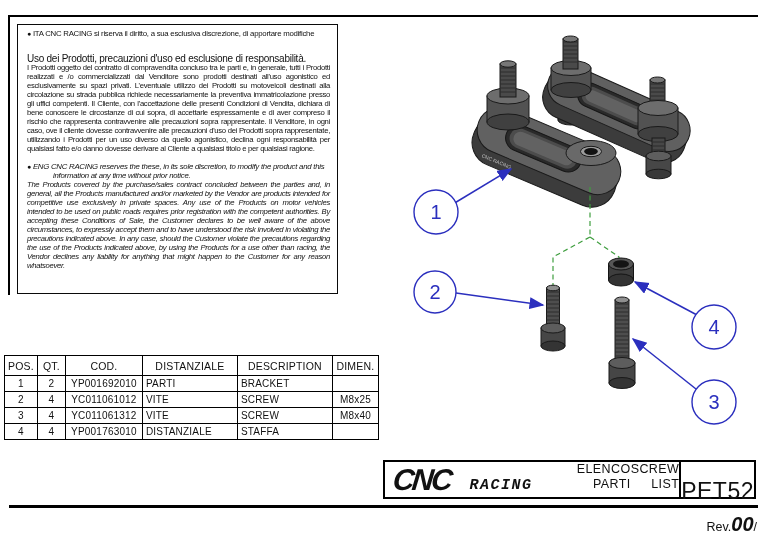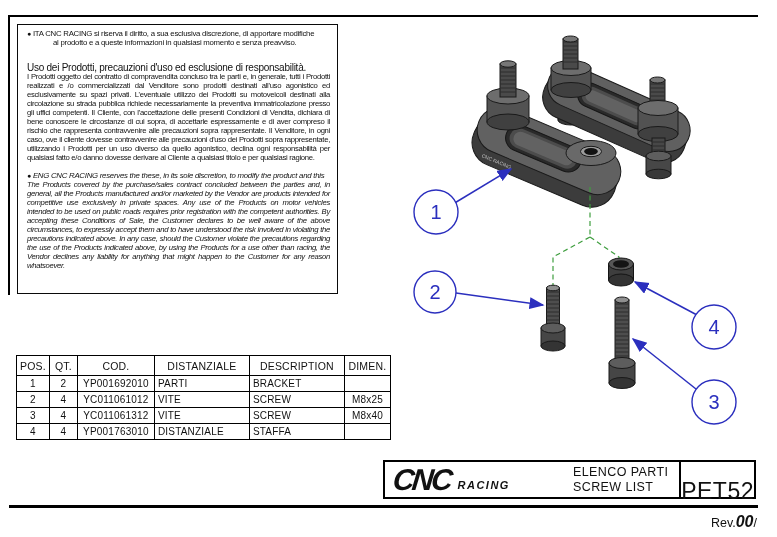--- a/index.html
+++ b/index.html
@@ -20,21 +20,21 @@
   }
   .d-line  { font-size:7.8px; line-height:9px; letter-spacing:-0.25px; white-space:nowrap; }
   .d-ind   { margin-left:26px; }
   .d-head  { font-size:10px; line-height:9px; letter-spacing:-0.25px; margin-top:16px; }
   .d-body  { font-size:7.7px; line-height:9px; letter-spacing:-0.3px; text-align:justify; }
   .d-gap   { height:9px; }
   .eng     { font-style:italic; }
   .bullet  { font-size:7px; }
 
   
-  .parts-table { position:absolute; left:16px; top:355px; border-collapse:collapse; table-layout:fixed; }
+  .parts-table { position:absolute; left:4px; top:355px; border-collapse:collapse; table-layout:fixed; }
   .parts-table th, .parts-table td {
     border:1px solid #000; font-weight:normal; font-size:10px; letter-spacing:0.2px;
     padding:0 3px; overflow:hidden; white-space:nowrap;
   }
   .parts-table { border:1.6px solid #000; }
   .parts-table th { height:19px; text-align:center; font-size:10.5px; }
   .parts-table td { height:15px; }
   .ta-c { text-align:center; }
   .ta-l { text-align:left; padding-left:5px; }
 
@@ -42,52 +42,52 @@
   .titleblock {
     position:absolute; left:383px; top:460px; width:373px; height:39px;
     border:2px solid #000; box-sizing:border-box; display:flex; align-items:stretch; background:#fff;
   }
   .tb-logo { flex:0 0 180px; display:flex; align-items:center; padding-left:8px; overflow:hidden; }
   .logo-cnc {
     font-size:30px; font-weight:bold; font-style:italic; letter-spacing:-2.5px;
     transform:skewX(-6deg); line-height:1;
   }
   .logo-racing {
-    font-size:11px; font-weight:bold; font-style:italic; letter-spacing:1.5px;
-    margin-left:7px; margin-top:12px; line-height:1;
+    font-size:15px; font-weight:bold; font-style:italic; letter-spacing:1.5px;
+    margin-left:19px; margin-top:12px; line-height:1;font-family:Liberation Mono, monospace;
   }
   .tb-center {
-    flex:1; display:flex; flex-direction:column; justify-content:center;
-    text-align:left; font-size:12.5px; line-height:14.5px; letter-spacing:0.4px;
+    flex:1; display:flex; flex-direction:row; justify-content:center;
+    text-align:right; font-size:12.5px; line-height:14.5px; letter-spacing:0.4px;
   }
   .tb-divider { width:2px; background:#000; }
   .tb-code { flex:0 0 67px; display:flex; align-items:center; justify-content:center; font-size:23px; letter-spacing:0.5px;margin-top:24px; }
 
   
   .rev { position:absolute; right:20px; top:513px; font-size:12.5px; }
-  .rev .num { font-weight:bold; font-style:italic; font-size:16px; }
+  .rev .num { font-weight:bold; font-style:italic; font-size:20px; }
 
   .drawing { position:absolute; left:395px; top:18px; }
 </style>
 </head>
 <body>
 
 <div class="page">
 
   <div class="frame-top"></div>
   <div class="frame-left"></div>
   <div class="frame-bottom"></div>
 
   <div class="disclaimer">
     <div class="d-line"><span class="bullet">●</span> <span>ITA  CNC RACING si riserva il diritto, a sua esclusiva discrezione, di apportare modifiche</span></div>
-    <div class="d-line d-ind">al prodotto e a queste informazioni in qualsiasi momento e senza preavviso.</div>
     <div class="d-head">Uso dei Prodotti, precauzioni d'uso ed esclusione di responsabilità.</div>
     <div class="d-body">I Prodotti oggetto del contratto di compravendita concluso tra le parti e, in generale, tutti i Prodotti realizzati e /o commercializzati dal Venditore sono prodotti destinati all'uso agonistico ed esclusivamente su spazi privati. L'eventuale utilizzo dei Prodotti su motoveicoli destinati alla circolazione su strada pubblica richiede necessariamente la preventiva immatricolazione presso gli uffici competenti. Il Cliente, con l'accettazione delle presenti Condizioni di Vendita, dichiara di bene conoscere le circostanze di cui sopra, di accettarle espressamente e di aver compreso il rischio che rappresenta contravvenire alle precauzioni sopra rappresentate. Il Venditore, in ogni caso, ove il cliente dovesse contravvenire alle precauzioni d'uso dei Prodotti sopra rappresentate, utilizzando i Prodotti per un uso diverso da quello agonistico, declina ogni responsabilità per qualsiasi fatto e/o danno dovesse derivare al Cliente a qualsiasi titolo e per qualsiasi ragione.</div>
     <div class="d-gap"></div>
     <div class="d-line eng"><span class="bullet">●</span> <span>ENG  CNC RACING reserves the these, in its sole discretion, to modify the product and this</span></div>
+    <div class="d-line d-ind eng">information at any time without prior notice.</div>
     <div class="d-body eng">The Products covered by the purchase/sales contract concluded between the parties and, in general, all the Products manufactured and/or marketed by the Vendor are products intended for competitive use exclusively in private spaces. Any use of the Products on motor vehicles intended to be used on public roads requires prior registration with the competent authorities. By accepting these Conditions of Sale, the Customer declares to be well aware of the above circumstances, to expressly accept them and to have understood the risk involved in violating the precautions indicated above. In any case, should the Customer violate the precautions regarding the use of the Products indicated above, by using the Products for a use other than racing, the Vendor declines any liability for anything that might happen to the Customer for any reason whatsoever.</div>
   </div>
 
   <table class="parts-table">
     <colgroup>
       <col style="width:31px">
         <col style="width:28px">
         <col style="width:77px">
       <col style="width:95px">
         <col style="width:95px">

